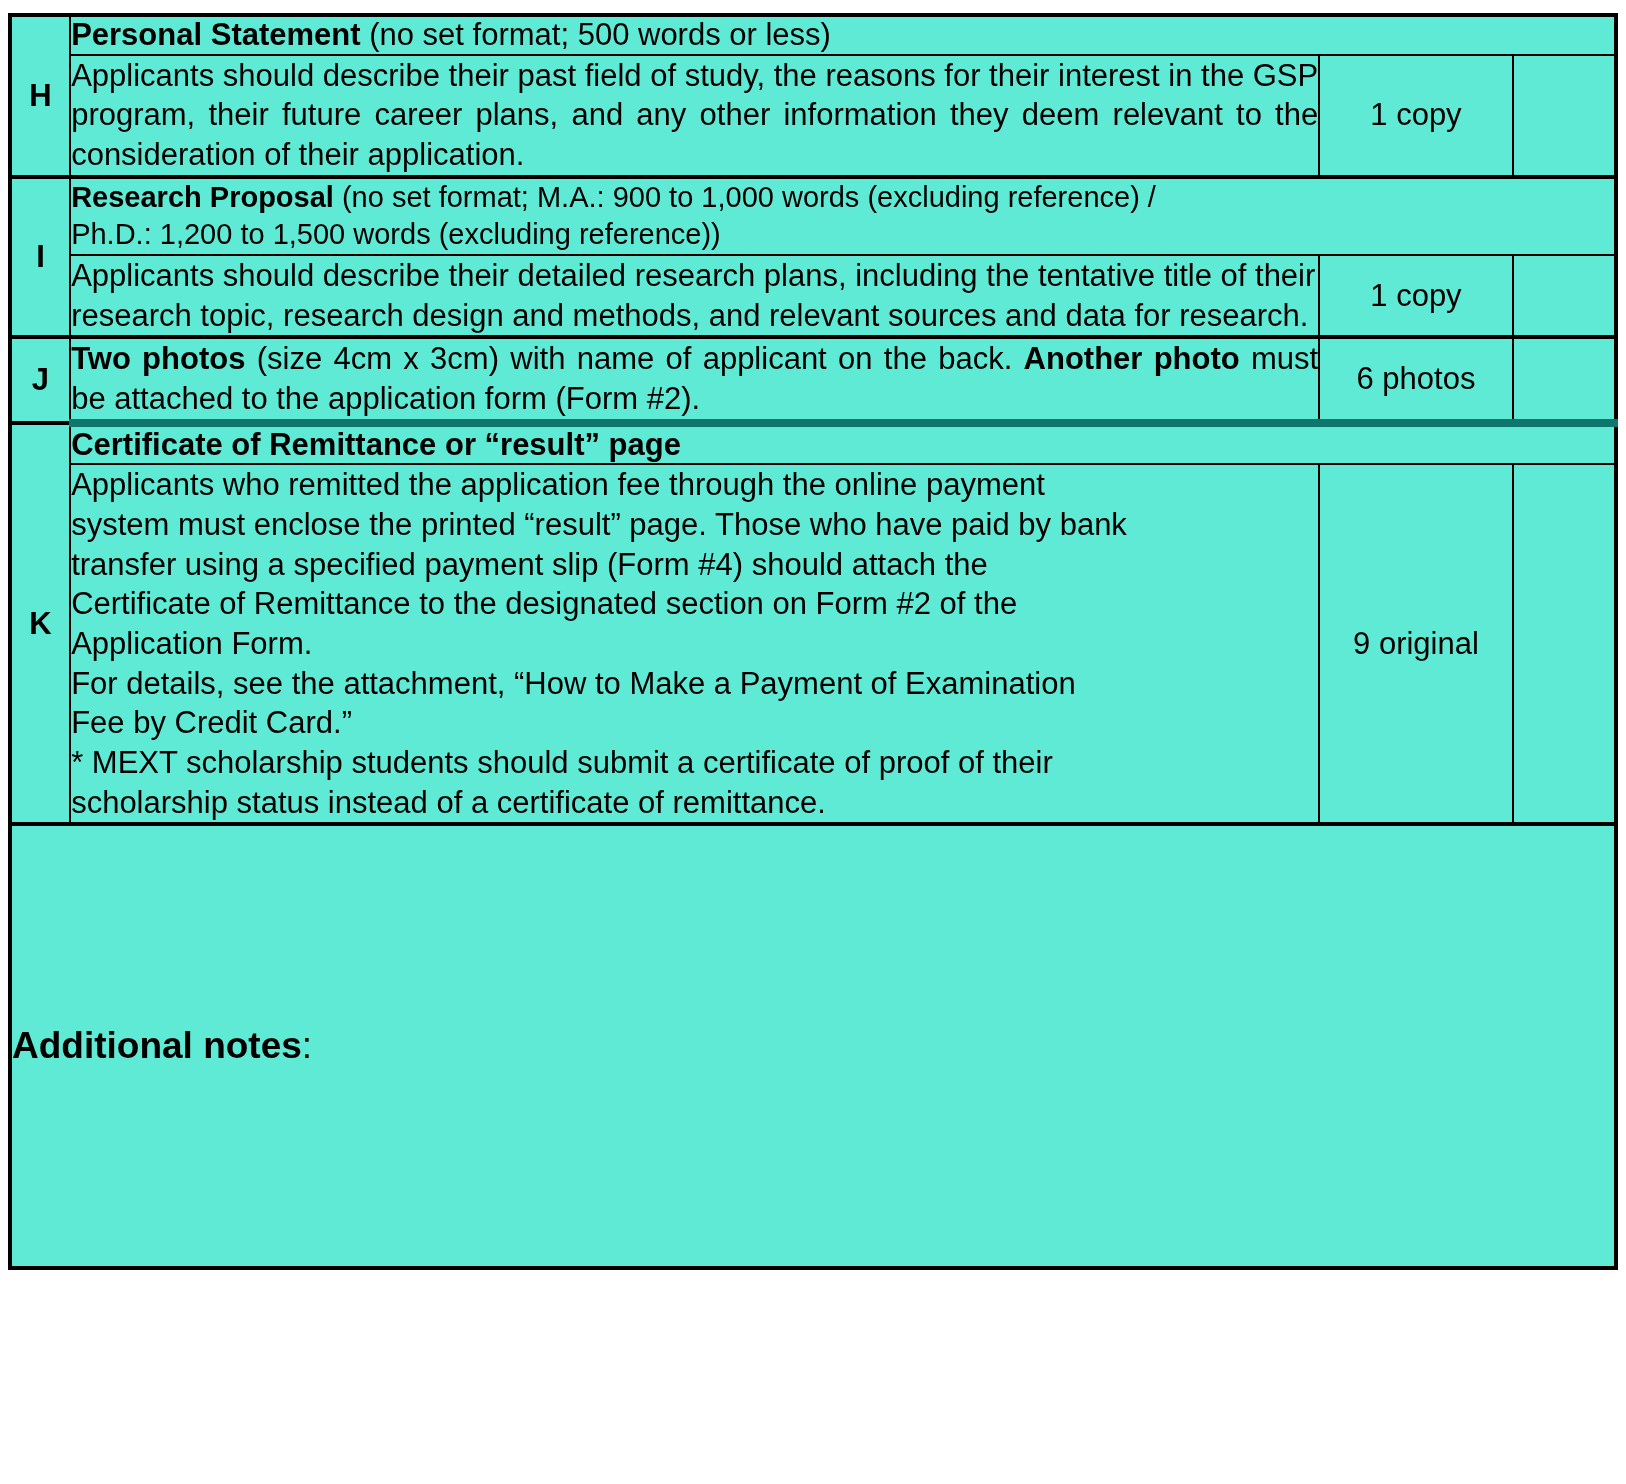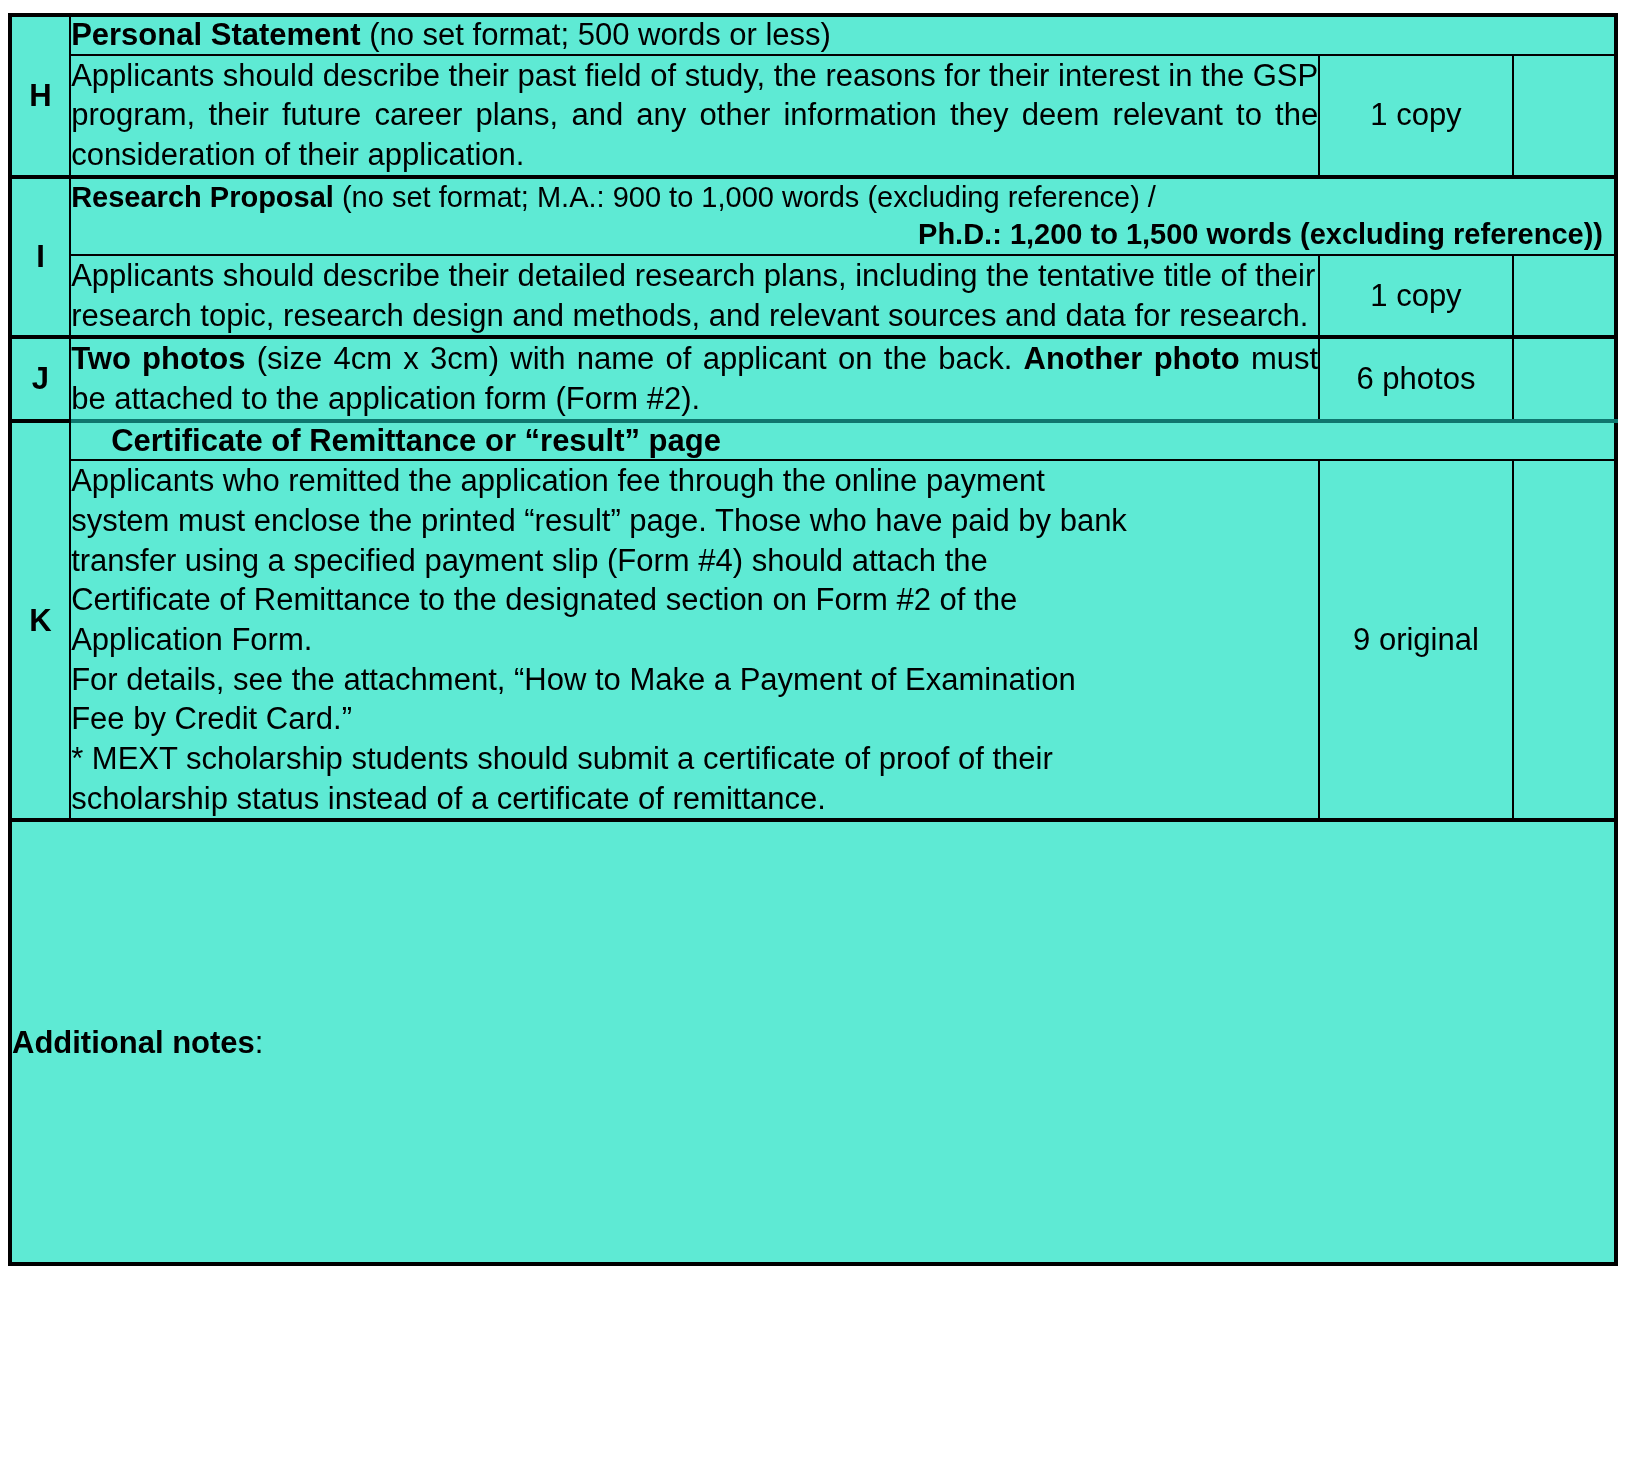--- a/index.html
+++ b/index.html
@@ -66,23 +66,22 @@
   }
   .head-cell .b { font-weight: bold; }
 
   .head-cell-2line {
     padding: 9px 16px 11px 16px;
     font-size: 29px;
     line-height: 1.30;
   }
   .head-line-2 {
     display: block;
-    text-align: right;
-    padding-right: 11px;
-    font-weight: bold;
+    text-align: left;
+    padding-right: 18px;
   }
 
   .body-cell {
     padding: 10px 14px 12px 16px;
     font-size: 31px;
     line-height: 1.28;
     vertical-align: middle;
     margin-top: 32px;
   }
   .body-cell.justify { text-align: justify; text-align-last: left; }
@@ -92,21 +91,21 @@
     text-align: center;
     font-size: 31px;
     line-height: 1.2;
     vertical-align: middle;
   }
 
   .check-cell { background: #fff; }
 
   .notes-cell {
     padding: 6px 0 0 14px;
-    font-size: 31px;
+    font-size: 37px;
     line-height: 1.2;
     vertical-align: top;
     height: 440px;
   }
   .notes-cell .b { font-weight: bold; }
 </style>
 </head>
 <body>
 
 <div class="sheet">
@@ -147,21 +146,21 @@
 
       <tr class="block-top">
         <td class="letter-cell">J</td>
         <td class="body-cell justify"><span class="b">Two photos</span><span> (size 4cm x 3cm) with name of applicant on the back. </span><span class="b">Another photo</span><span> must be attached to the application form (Form #2).</span></td>
         <td class="qty-cell">6 photos</td>
         <td class="check-cell"></td>
       </tr>
 
       <tr class="block-top">
         <td class="letter-cell" rowspan="2" style="border-top:4px solid #000;">K</td>
-        <td class="head-cell" colspan="3" style="border-top:4px solid #0f766e;padding-left:40px;">
+        <td class="head-cell" colspan="3" style="border-top:8px solid #0f766e;">
           <span class="b">Certificate of Remittance or “result” page</span><span></span>
         </td>
       </tr>
       <tr>
         <td class="body-cell">
             <div>Applicants who remitted the application fee through the online payment</div>
             <div>system must enclose the printed “result” page. Those who have paid by bank</div>
             <div>transfer using a specified payment slip (Form #4) should attach the</div>
             <div>Certificate of Remittance to the designated section on Form #2 of the</div>
             <div>Application Form.</div>

